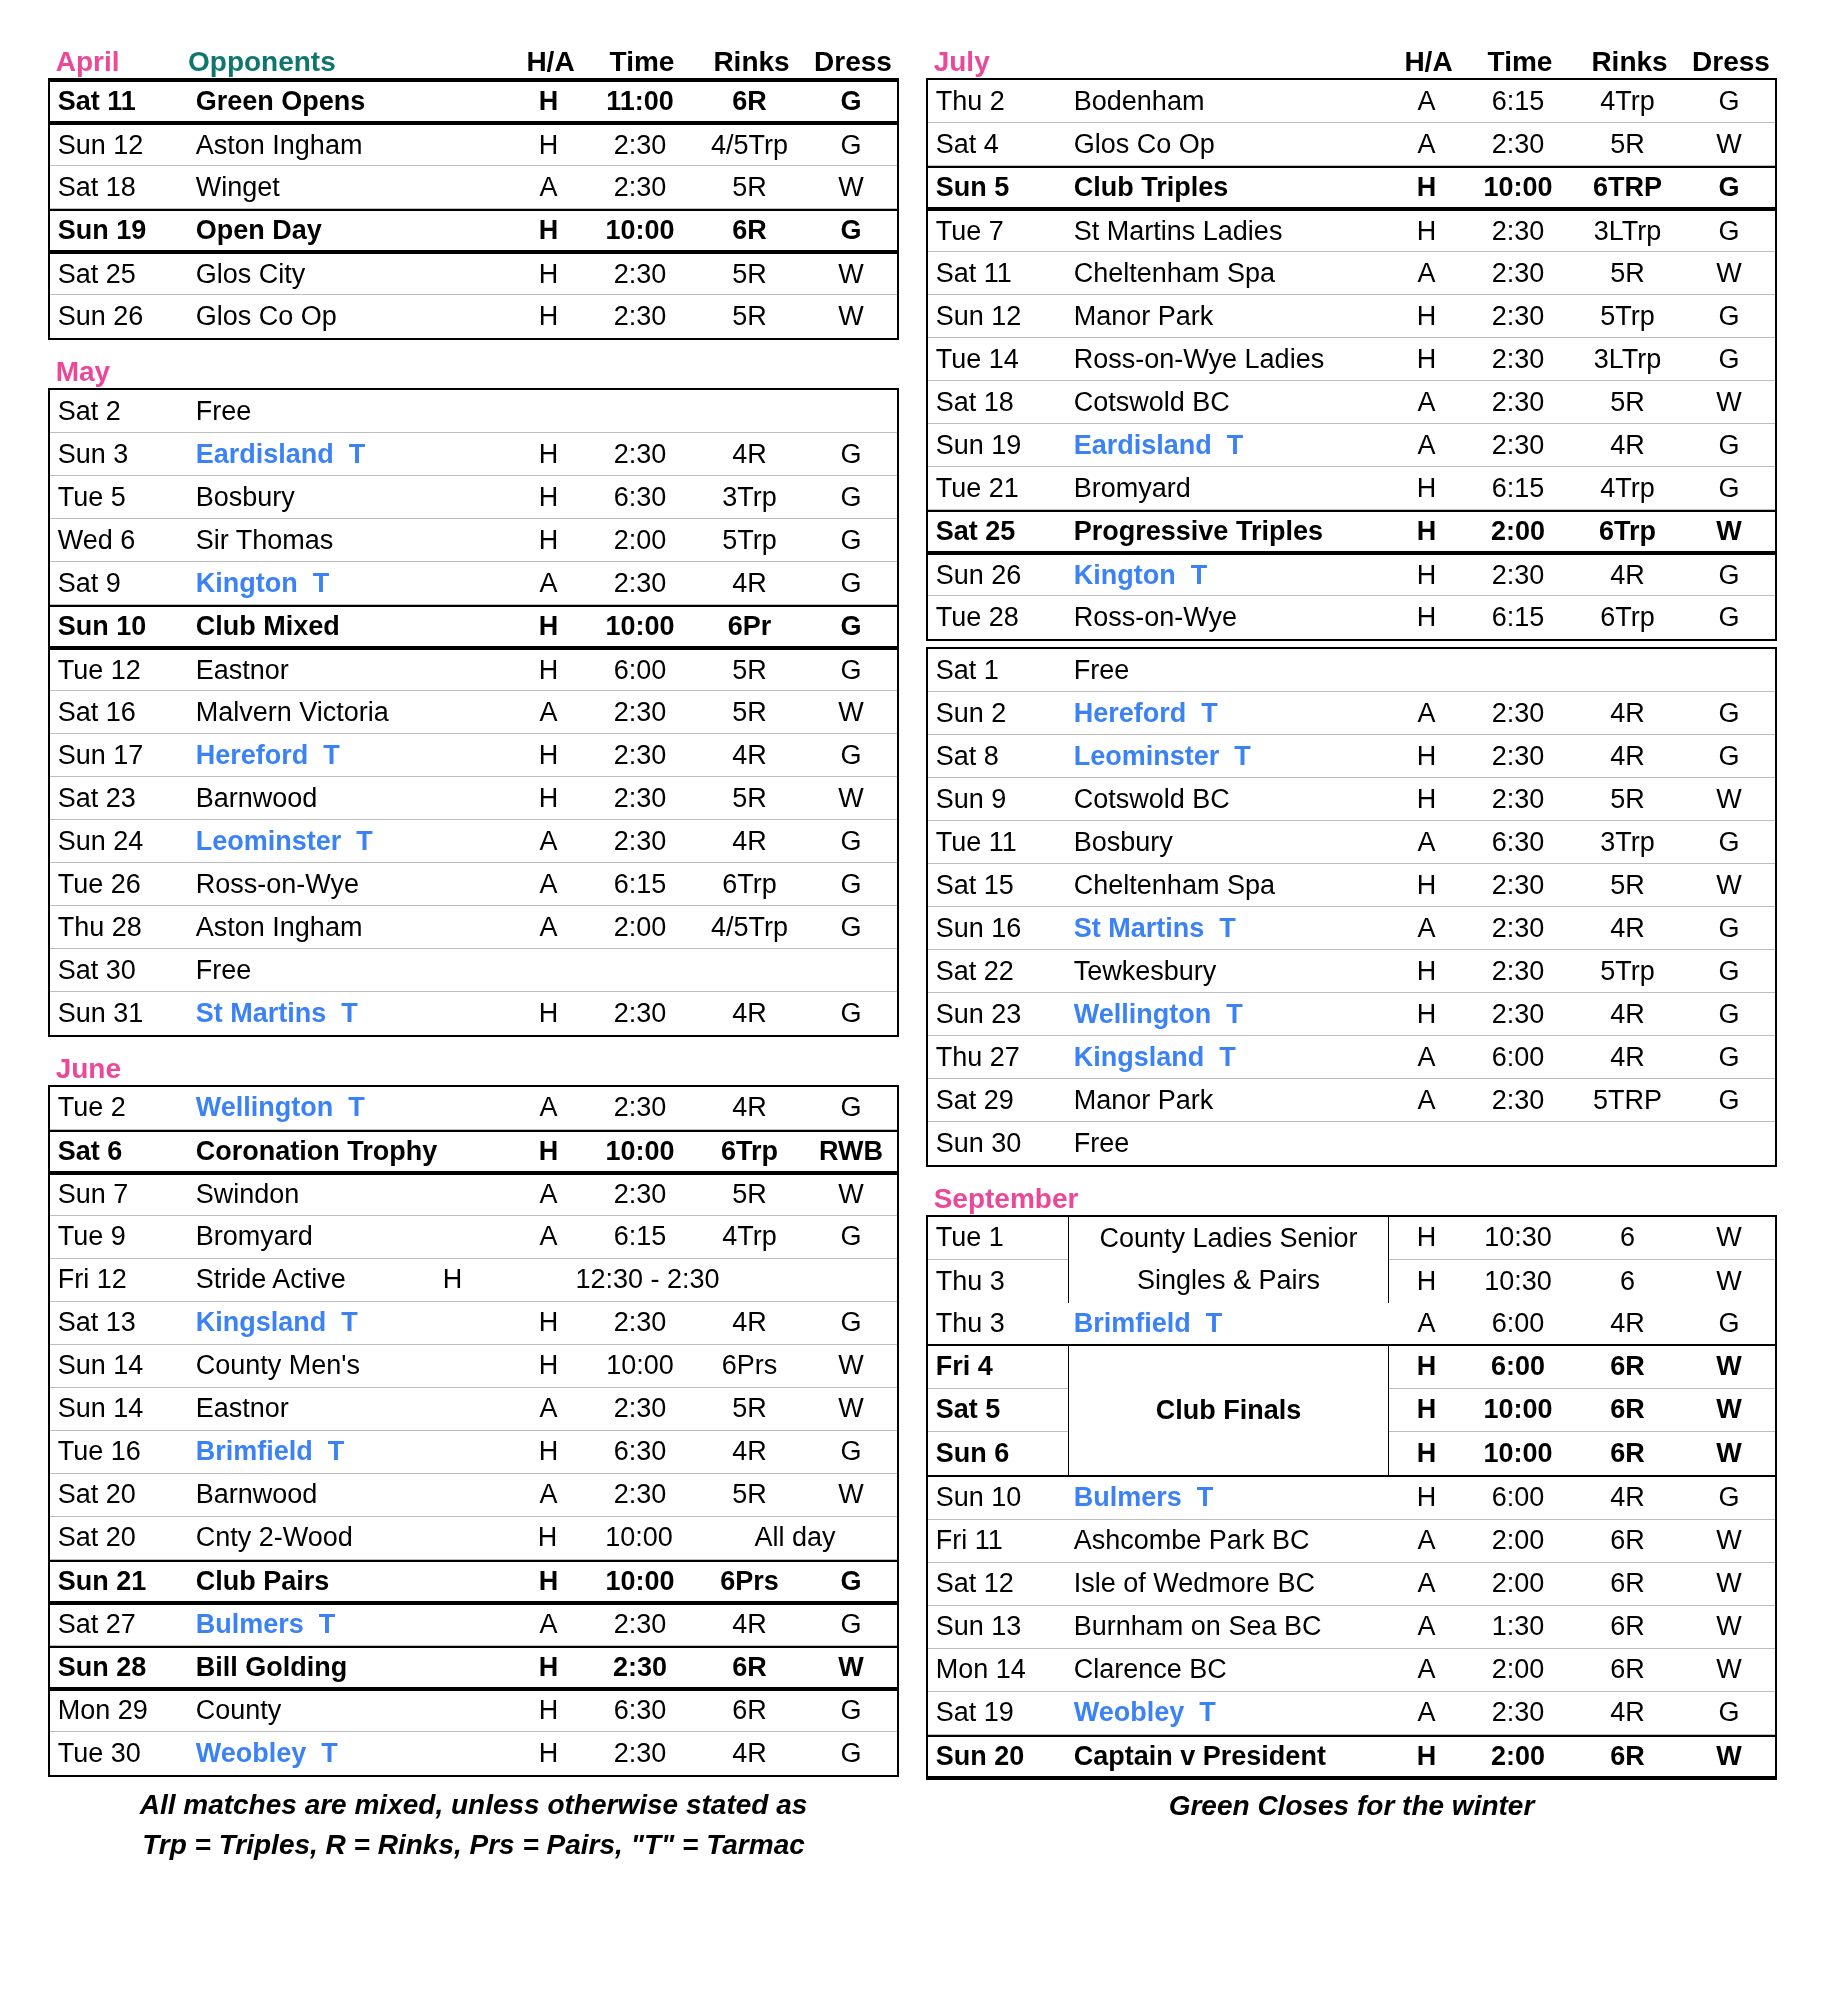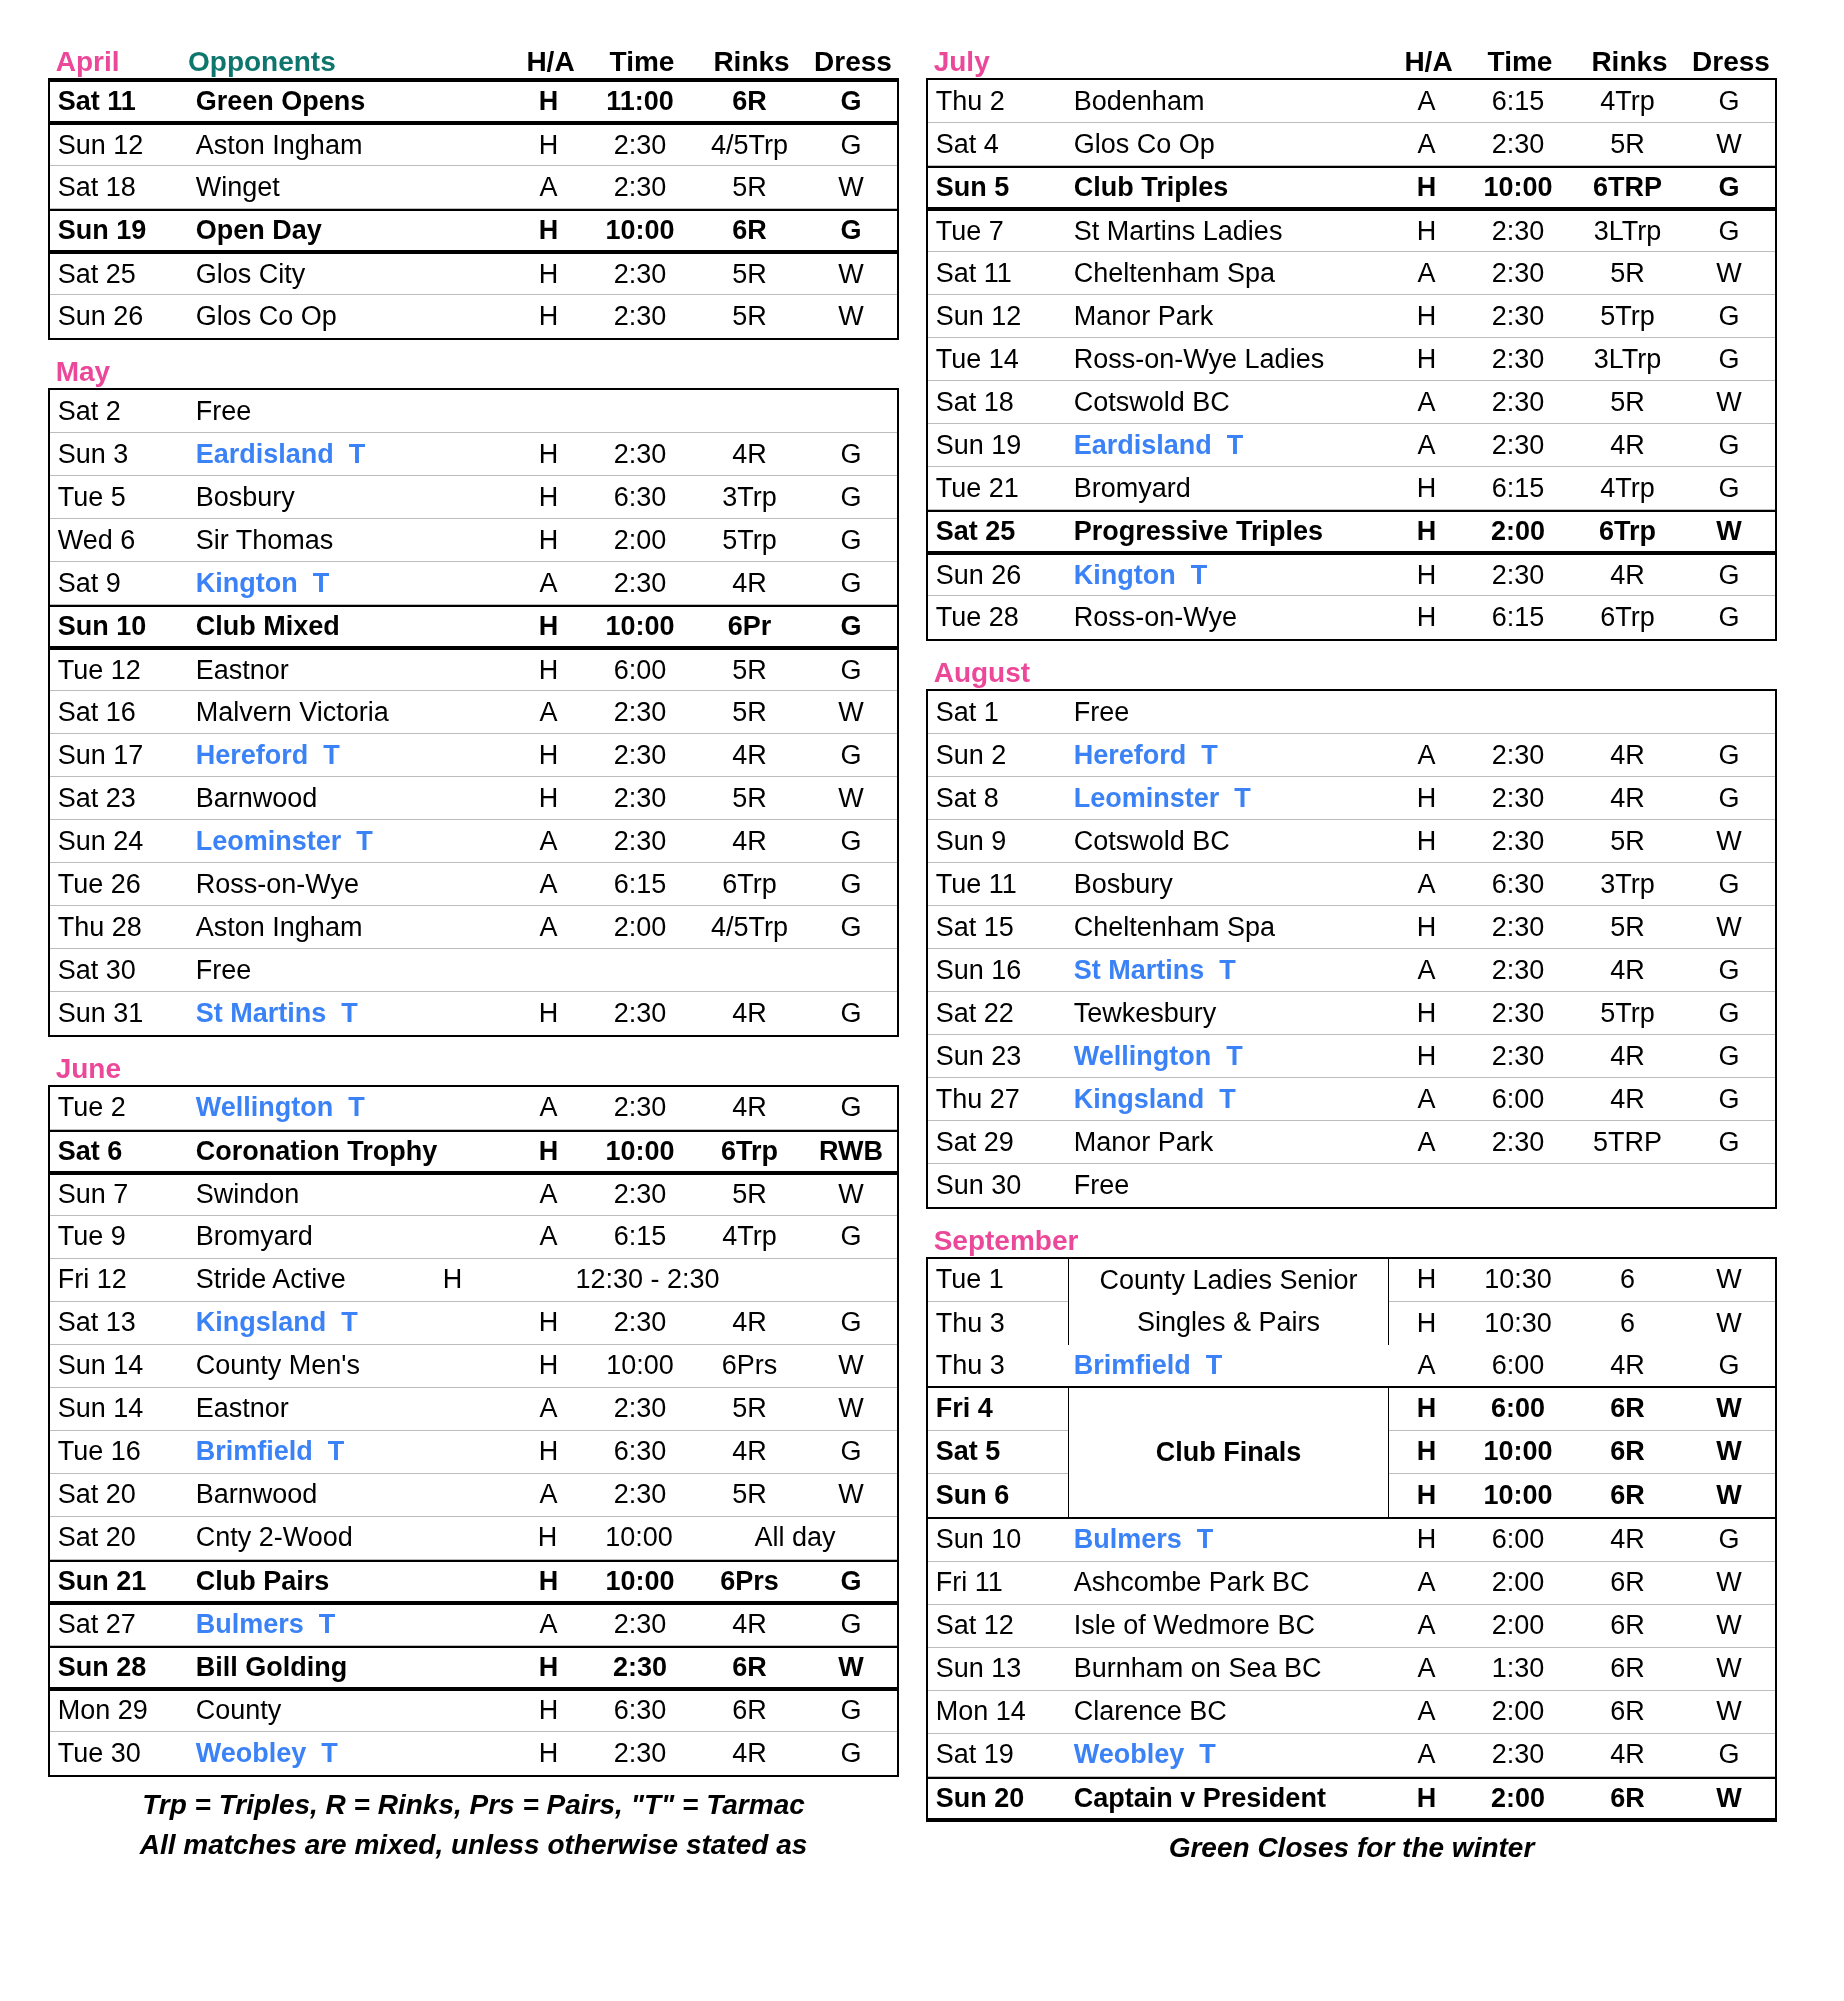--- a/index.html
+++ b/index.html
@@ -520,22 +520,22 @@
             <div class="c-date">Tue 30</div>
             <div class="c-opp"><span class="tarmac">Weobley</span><span class="tarmac tmark">&nbsp;&nbsp;T</span></div>
             <div class="c-ha">H</div>
             <div class="c-time">2:30</div>
             <div class="c-rink">4R</div>
             <div class="c-dress">G</div>
           </div>
         </div>
 
       <div class="foot">
+        <div>All matches are mixed, unless otherwise stated as</div>
         <div>Trp = Triples, R = Rinks, Prs = Pairs, "T" = Tarmac</div>
-        <div>All matches are mixed, unless otherwise stated as</div>
       </div>
     </div>
 
     <div class="col">
 
       <div class="month-head">
         <div class="m-name">July</div>
         <div class="m-opp"></div>
         <div class="m-ha">H/A</div>
         <div class="m-time">Time</div>
@@ -642,28 +642,20 @@
           <div class="fx-row">
             <div class="c-date">Tue 28</div>
             <div class="c-opp">Ross-on-Wye</div>
             <div class="c-ha">H</div>
             <div class="c-time">6:15</div>
             <div class="c-rink">6Trp</div>
             <div class="c-dress">G</div>
           </div>
         </div>
 
-      <div class="month-head bare">
-        <div class="m-name">August</div>
-        <div class="m-opp"></div>
-          <div class="m-ha"></div>
-          <div class="m-time"></div>
-        <div class="m-rink"></div>
-          <div class="m-dress"></div>
-      </div>
       <div class="fx-block">
           <div class="fx-row">
             <div class="c-date">Sat 1</div>
             <div class="c-opp">Free</div>
             <div class="c-ha"></div>
             <div class="c-time"></div>
             <div class="c-rink"></div>
             <div class="c-dress"></div>
           </div>
           <div class="fx-row">

